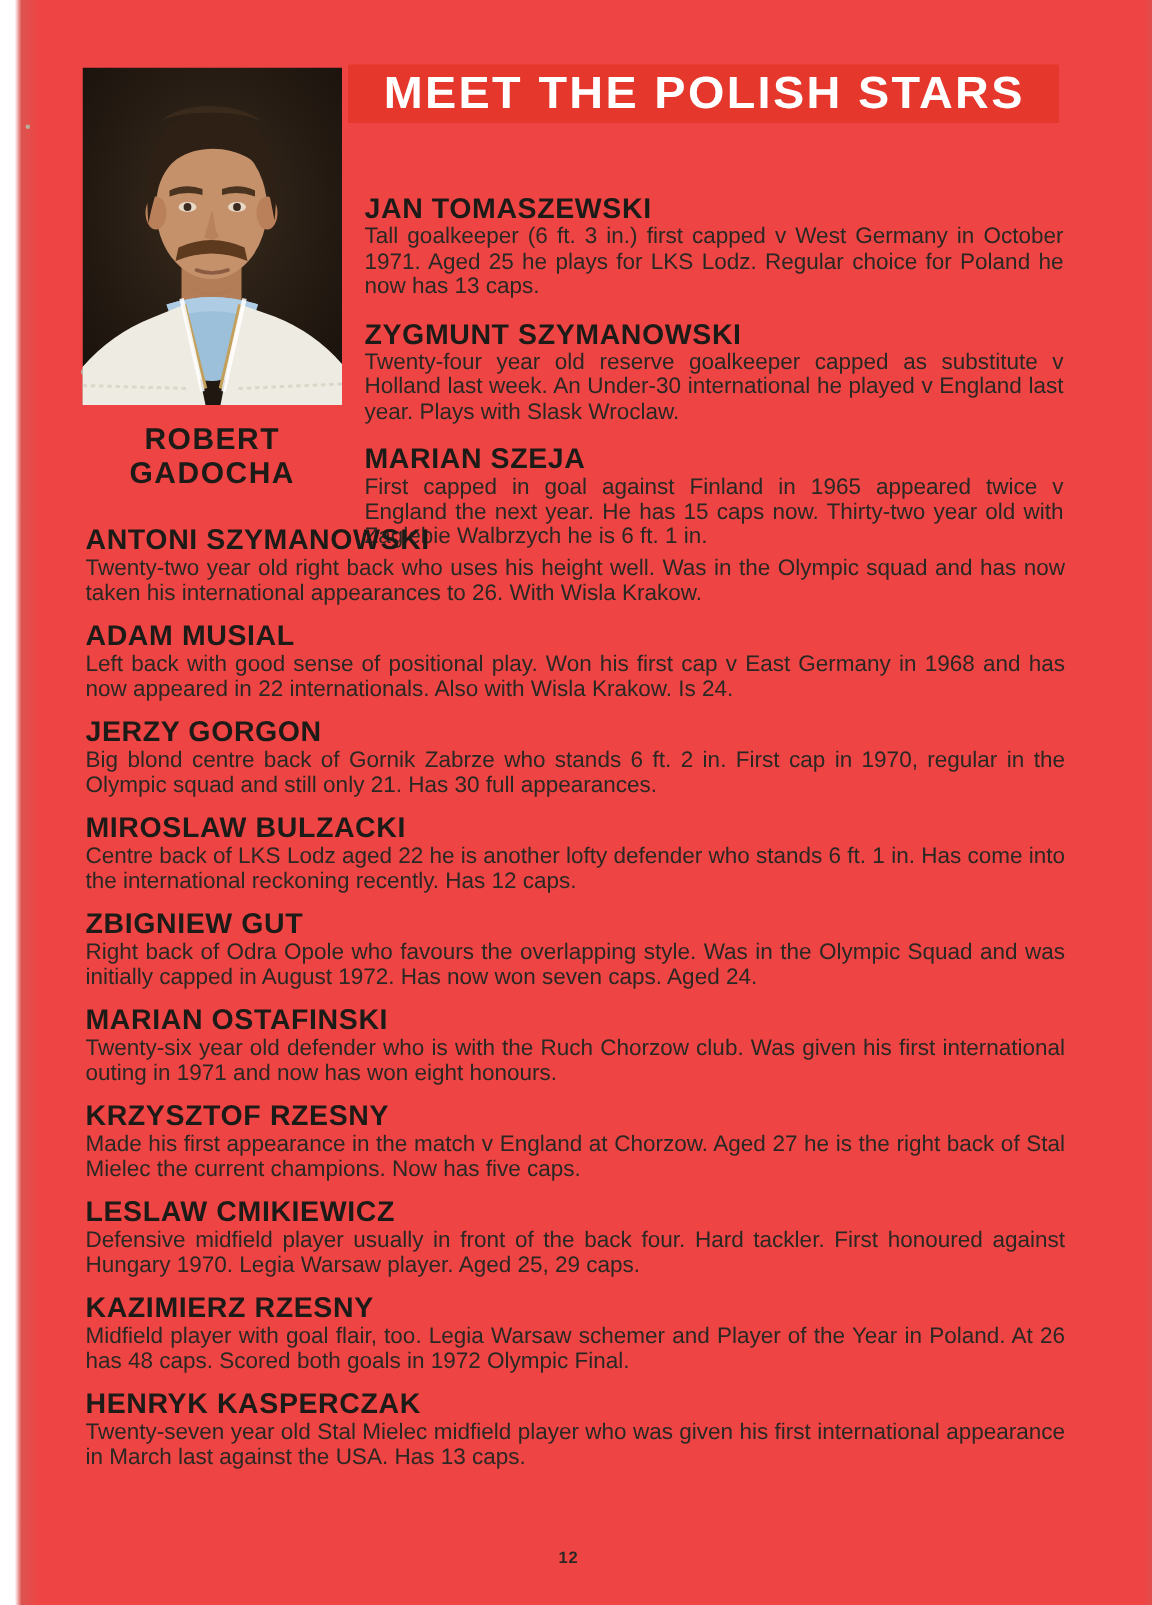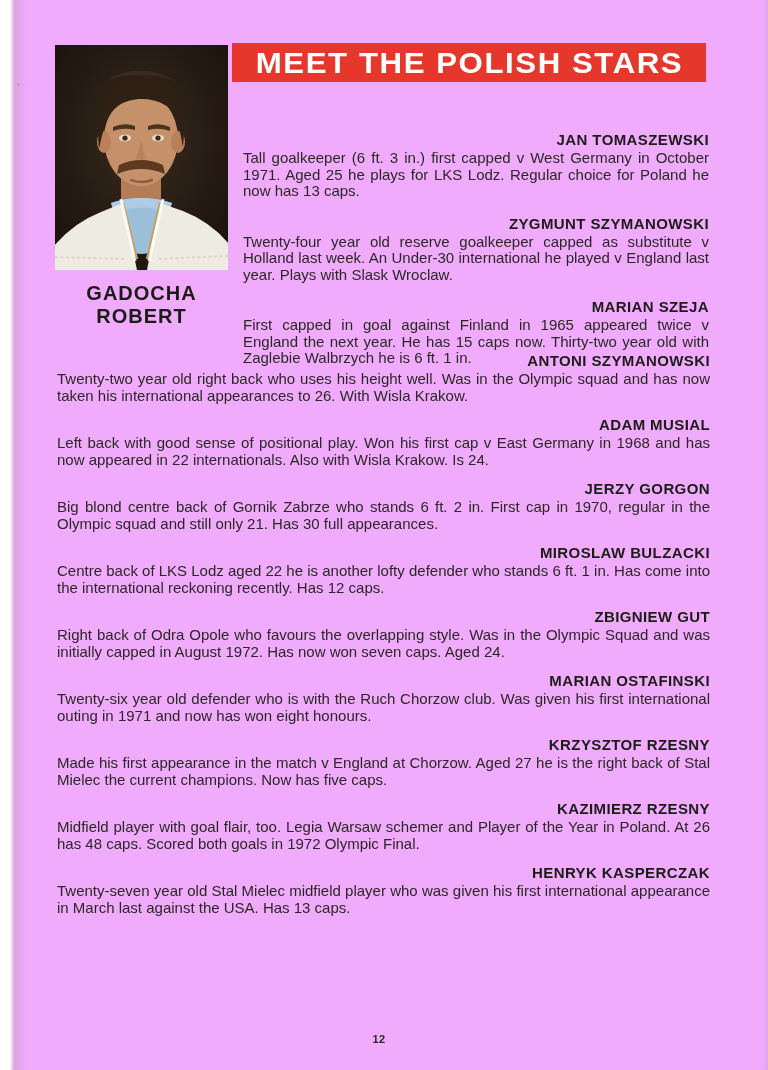--- a/index.html
+++ b/index.html
@@ -1,19 +1,19 @@
 <!DOCTYPE html>
 <html><head>
 <meta charset="utf-8">
 <style>
   html,body{margin:0;padding:0;background:#e9e6df;}
   .page{
     position:relative;
     width:768px;height:1070px;
-    background:#f0abfc;
+    background:#ef4444;
     overflow:hidden;
     font-family:"Liberation Sans","DejaVu Sans",sans-serif;
     color:#2b2824;
   }
   .page::before{
     content:'';position:absolute;left:0;top:0;bottom:0;width:26px;
     background:linear-gradient(90deg,#ffffff 0%,#ffffff 38%,rgba(150,140,120,0.22) 55%,rgba(150,140,120,0) 100%);
     pointer-events:none;
   }
   .page::after{
@@ -43,22 +43,22 @@
   }
   .right-column{
     position:absolute;left:243px;top:131px;width:466px;
   }
   .right-column .entry{margin-bottom:15px;}
   .entries{
     position:absolute;left:57px;top:352px;width:653px;
   }
   .entries .entry{margin-bottom:12px;}
   .entry-name{
-    font-weight:bold;font-size:15px;line-height:17px;letter-spacing:0.4px;
-    color:#1d1b18;margin:0 0 2px 0;text-align:right;
+    font-weight:bold;font-size:19px;line-height:17px;letter-spacing:0.4px;
+    color:#1d1b18;margin:0 0 2px 0;
   }
   .entry-bio{
     font-size:15px;line-height:16.5px;text-align:justify;margin:0;
     color:#2b2824;
   }
   .page-number{
     position:absolute;left:0;top:1033px;width:758px;text-align:center;
     font-size:11px;font-weight:bold;color:#2b2824;letter-spacing:0.5px;
   }
 </style>
@@ -121,22 +121,22 @@
       <path d="M105,158 L92,214" stroke="#c2a05c" stroke-width="2.4" fill="none"></path>
       <path d="M66,154 L80,216" stroke="#ffffff" stroke-width="3" fill="none" opacity="0.85"></path>
       <path d="M108,154 L94,216" stroke="#ffffff" stroke-width="3" fill="none" opacity="0.85"></path>
 
       <path d="M0,212 L70,214" stroke="#d8d2c4" stroke-width="2" stroke-dasharray="3,2.5" opacity="0.8"></path>
       <path d="M104,214 L173,211" stroke="#d8d2c4" stroke-width="2" stroke-dasharray="3,2.5" opacity="0.8"></path>
     </svg>
   </div>
 
   <div class="photo-caption">
+    <div>ROBERT</div>
     <div>GADOCHA</div>
-    <div>ROBERT</div>
   </div>
 
   <div class="right-column">
     <div class="entry">
       <h3 class="entry-name">JAN TOMASZEWSKI</h3>
       <p class="entry-bio">Tall goalkeeper (6 ft. 3 in.) first capped v West Germany in October 1971. Aged 25 he plays for LKS Lodz. Regular choice for Poland he now has 13 caps.</p>
     </div>
     <div class="entry">
       <h3 class="entry-name">ZYGMUNT SZYMANOWSKI</h3>
       <p class="entry-bio">Twenty-four year old reserve goalkeeper capped as substitute v Holland last week. An Under-30 international he played v England last year. Plays with Slask Wroclaw.</p>
@@ -170,20 +170,24 @@
     </div>
     <div class="entry">
       <h3 class="entry-name">MARIAN OSTAFINSKI</h3>
       <p class="entry-bio">Twenty-six year old defender who is with the Ruch Chorzow club. Was given his first international outing in 1971 and now has won eight honours.</p>
     </div>
     <div class="entry">
       <h3 class="entry-name">KRZYSZTOF RZESNY</h3>
       <p class="entry-bio">Made his first appearance in the match v England at Chorzow. Aged 27 he is the right back of Stal Mielec the current champions. Now has five caps.</p>
     </div>
     <div class="entry">
+      <h3 class="entry-name">LESLAW CMIKIEWICZ</h3>
+      <p class="entry-bio">Defensive midfield player usually in front of the back four. Hard tackler. First honoured against Hungary 1970. Legia Warsaw player. Aged 25, 29 caps.</p>
+    </div>
+    <div class="entry">
       <h3 class="entry-name">KAZIMIERZ RZESNY</h3>
       <p class="entry-bio">Midfield player with goal flair, too. Legia Warsaw schemer and Player of the Year in Poland. At 26 has 48 caps. Scored both goals in 1972 Olympic Final.</p>
     </div>
     <div class="entry">
       <h3 class="entry-name">HENRYK KASPERCZAK</h3>
       <p class="entry-bio">Twenty-seven year old Stal Mielec midfield player who was given his first international appearance in March last against the USA. Has 13 caps.</p>
     </div>
   </div>
 
   <div class="page-number">12</div>

